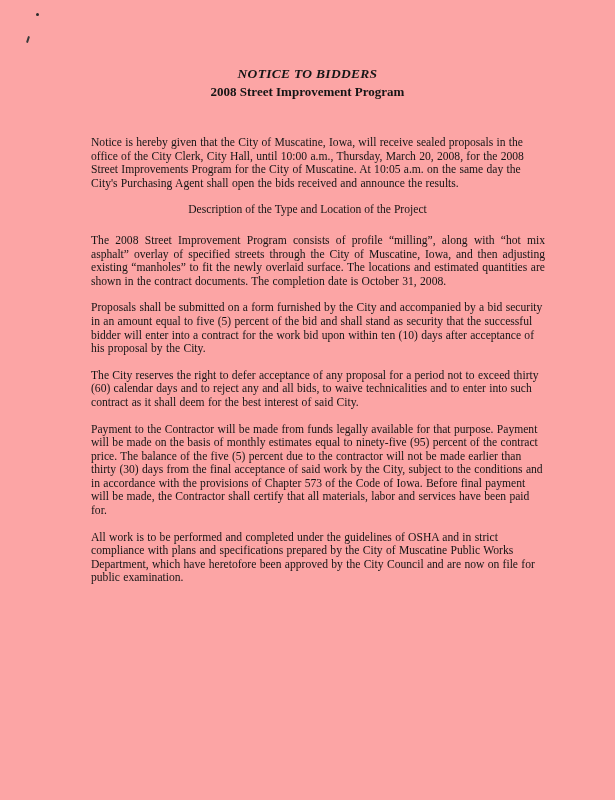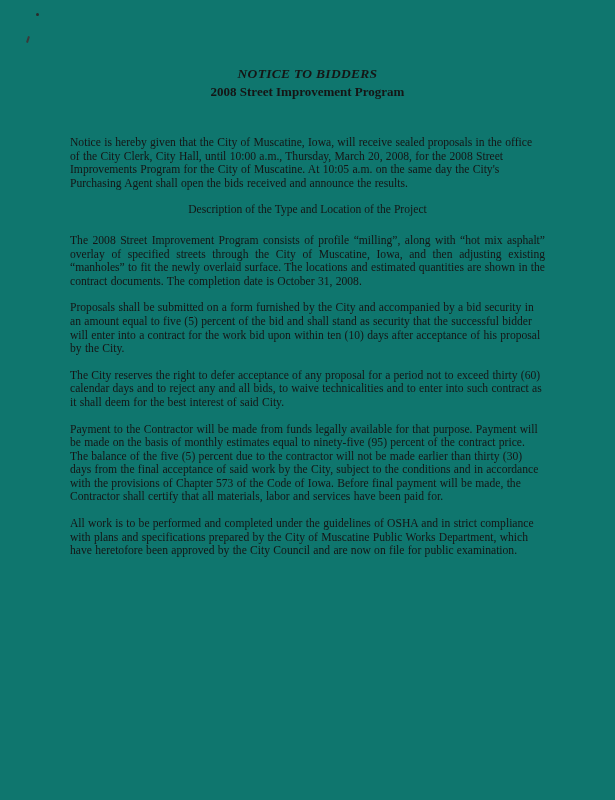--- a/index.html
+++ b/index.html
@@ -6,21 +6,21 @@
   html, body { width: 615px; height: 800px; }
   body {
     background: #ffffff;
     font-family: "Liberation Serif", serif;
     color: #151515;
   }
   .page {
     position: relative;
     width: 615px;
     height: 800px;
-    background: #0f766e;
+    background: #fca5a5;
     padding: 66px 70px 0 70px;
     overflow: hidden;
   }
   .scan-dot {
     position: absolute;
     left: 36px;
     top: 13px;
     width: 3px;
     height: 3px;
     background: #2a2a2a;
@@ -53,20 +53,21 @@
   }
   .body-block {
     margin-top: 36px;
   }
   .para {
     font-size: 11.6px;
     line-height: 13.6px;
     margin-bottom: 13px;
     text-align: left;
     word-spacing: 0.4px;
+    margin-left: 21px;
   }
   .para.justified {
     text-align: justify;
   }
   .section-heading {
     text-align: center;
     font-size: 11.6px;
     line-height: 13.6px;
     font-weight: normal;
     text-underline-offset: 2px;

